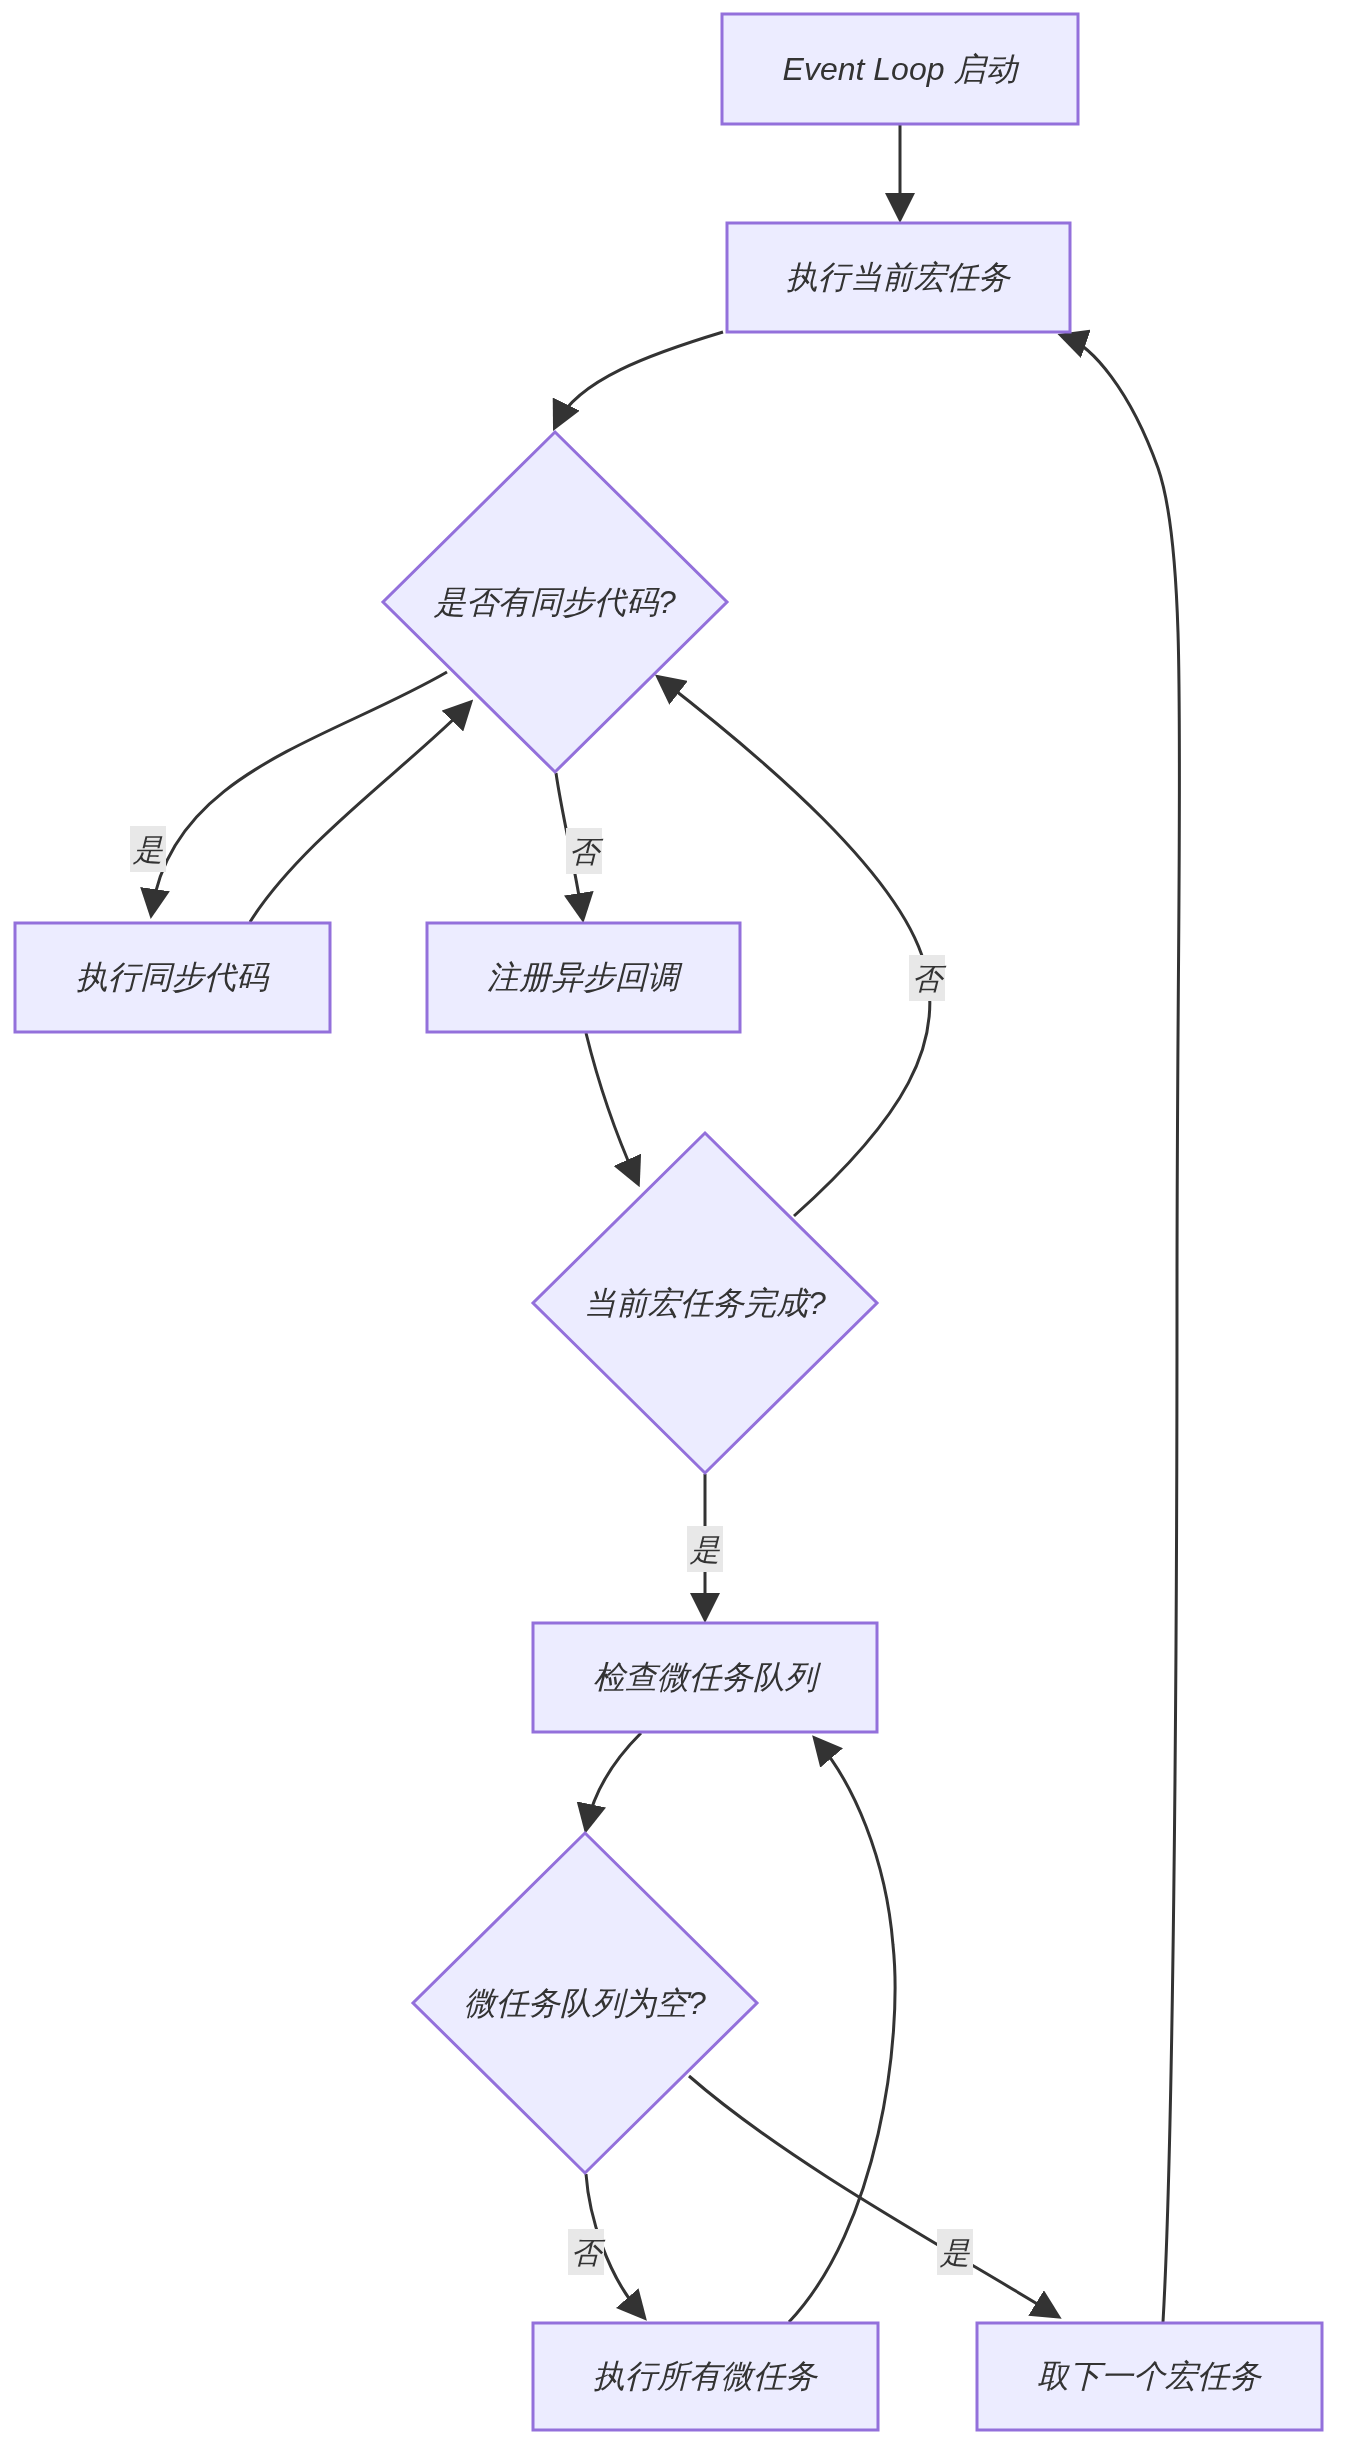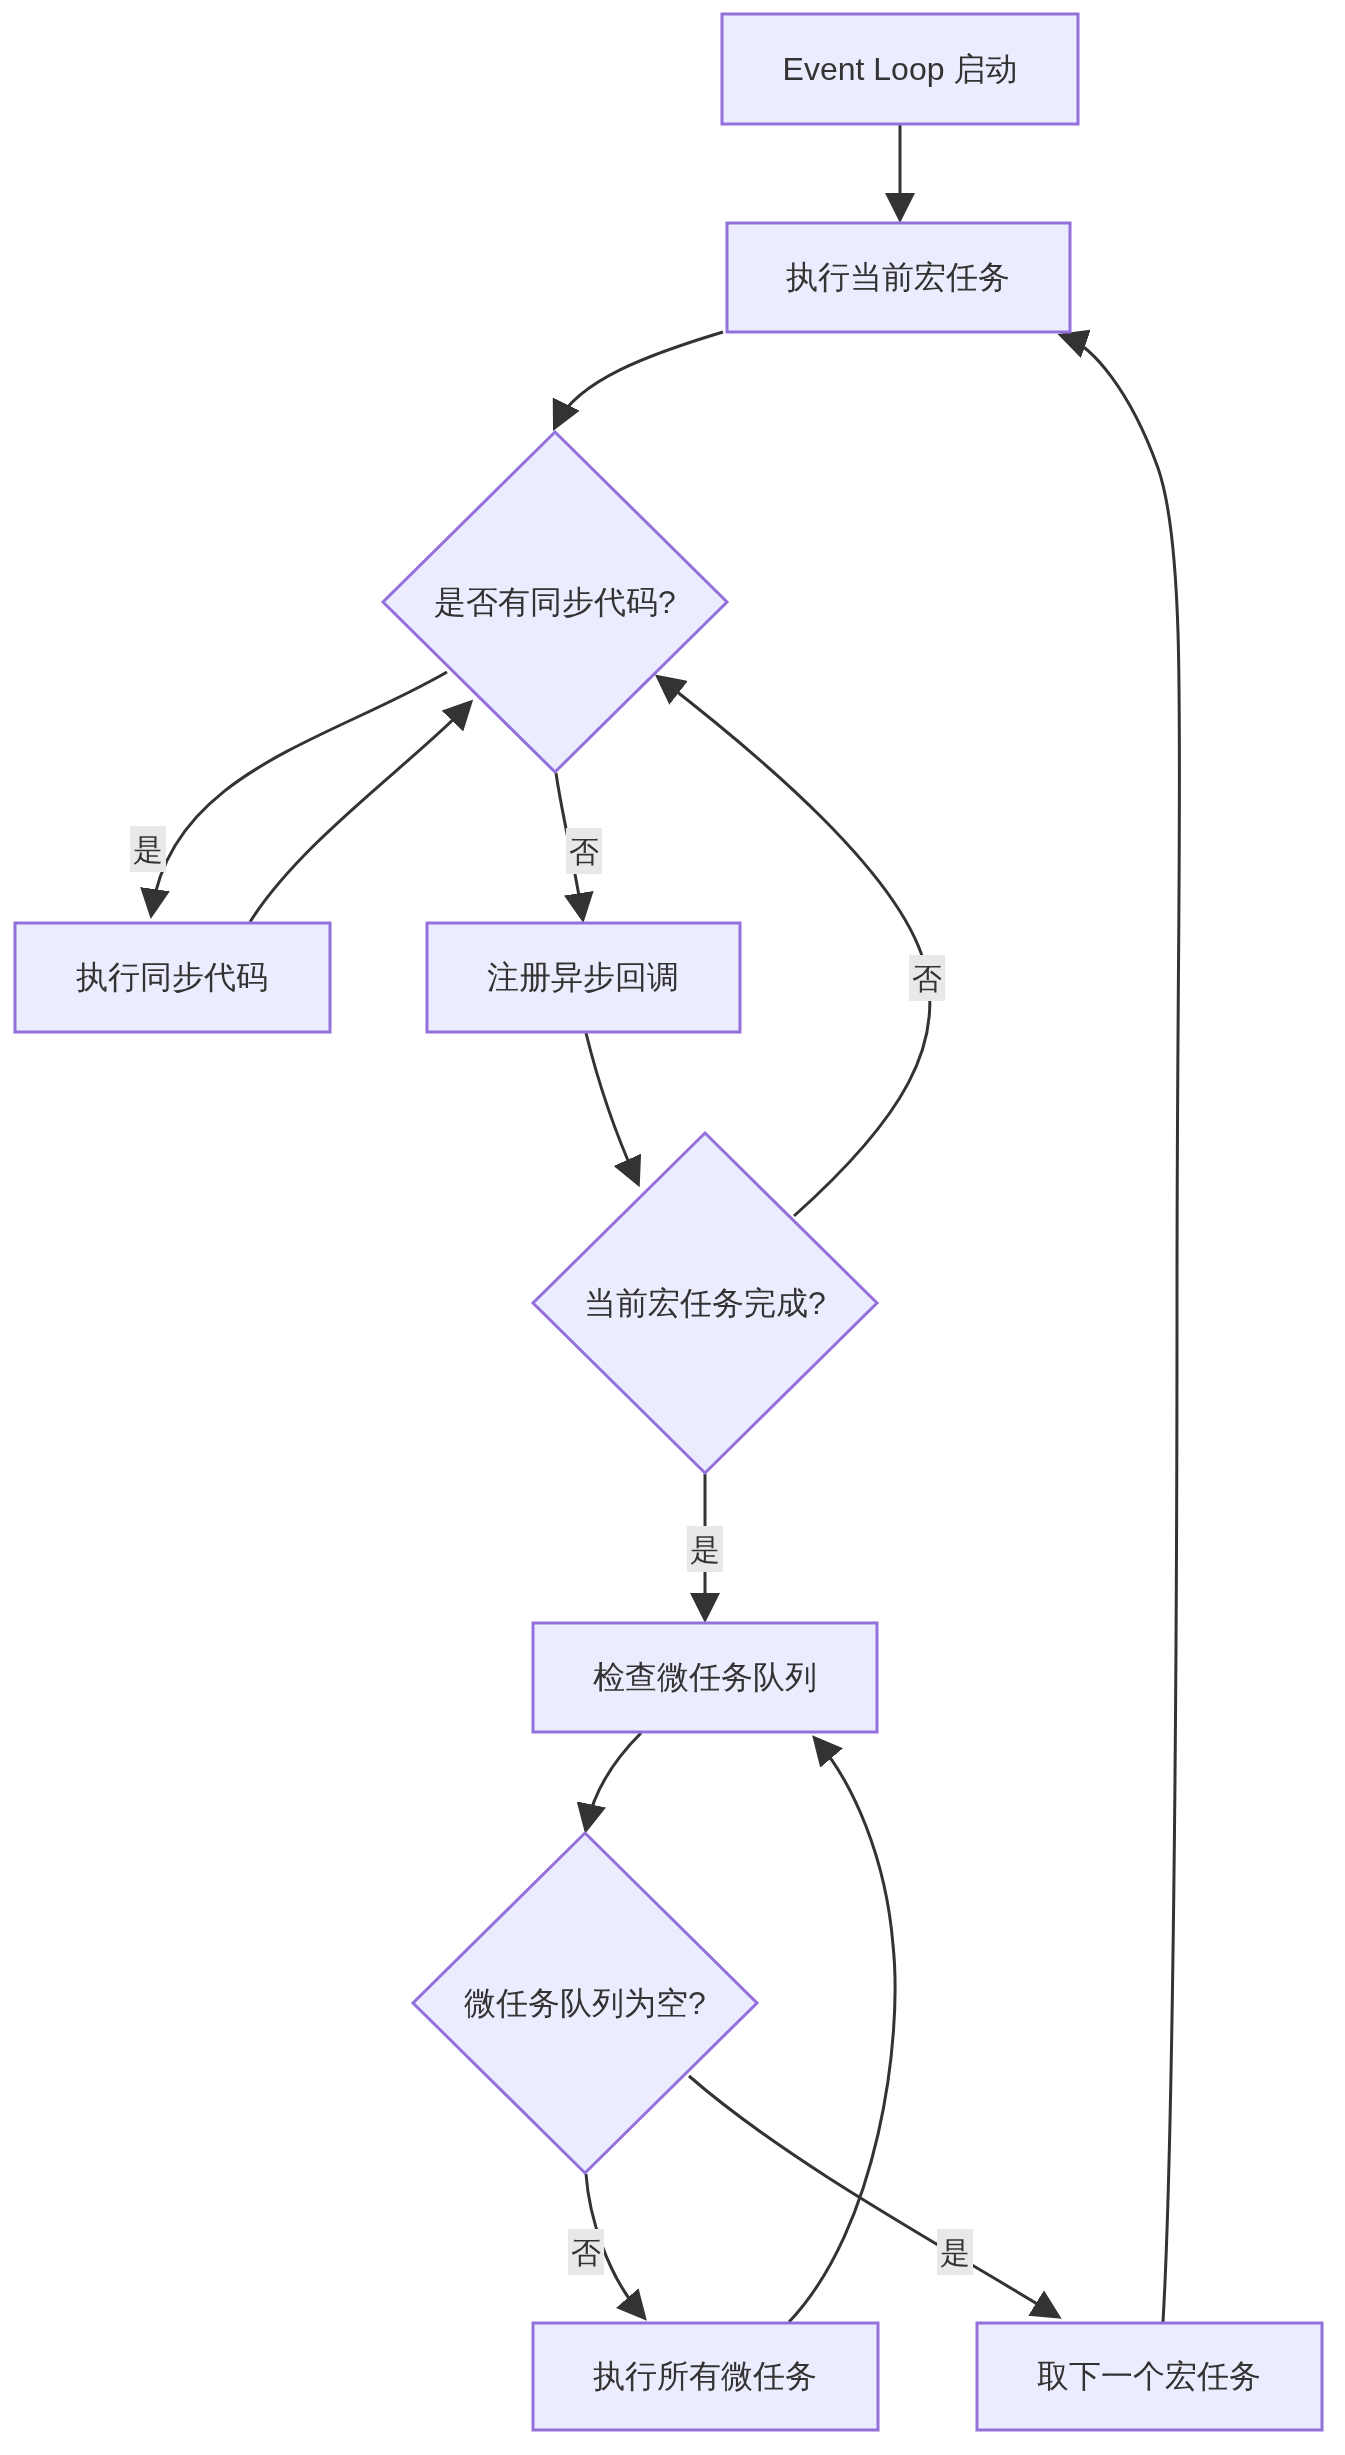--- a/index.html
+++ b/index.html
@@ -5,20 +5,21 @@
   html, body {
     margin: 0;
     padding: 0;
     background: #ffffff;
   }
   .canvas {
     position: relative;
     width: 1345px;
     height: 2444px;
     font-family: "Liberation Sans", sans-serif;
+    font-style: italic;
   }
   svg { display: block; }
   .edge {
     fill: none;
     stroke: #333333;
     stroke-width: 3px;
   }
   .node-shape {
     fill: #ECECFF;
     stroke: #9370DB;

